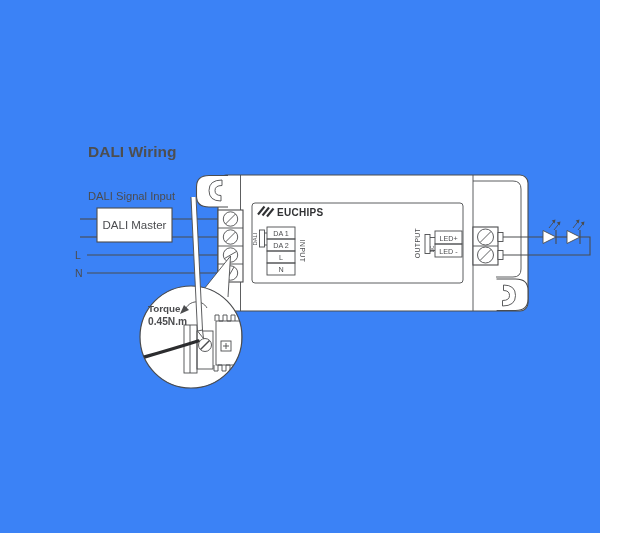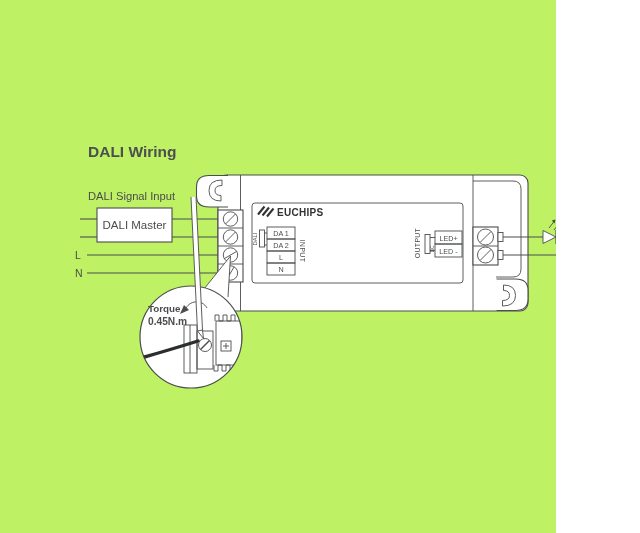--- a/index.html
+++ b/index.html
@@ -1,16 +1,16 @@
 <!DOCTYPE html>
 <html><head>
 <meta charset="utf-8">
 <style>
   html,body{margin:0;padding:0;background:#ffffff;}
-  .canvas{position:relative;width:556px;height:533px;background:#bef264;overflow:hidden;}
+  .canvas{position:relative;width:600px;height:533px;background:#3b82f6;overflow:hidden;}
   svg{position:absolute;left:0;top:0;}
   text{font-family:"Liberation Sans",sans-serif;fill:#4b4c4f;}
   .ln{stroke:#4b4c4e;stroke-width:1.1;fill:none;}
   .lnthin{stroke:#4b4c4e;stroke-width:0.9;fill:none;}
   .white{fill:#ffffff;}
   .title{font-size:15.5px;font-weight:bold;fill:#4d4e50;}
   .lbl{font-size:11.2px;}
   .master{font-size:11.5px;}
   .lnlbl{font-size:10.5px;}
   .brand{font-size:10px;font-weight:bold;fill:#313234;letter-spacing:0.3px;}

